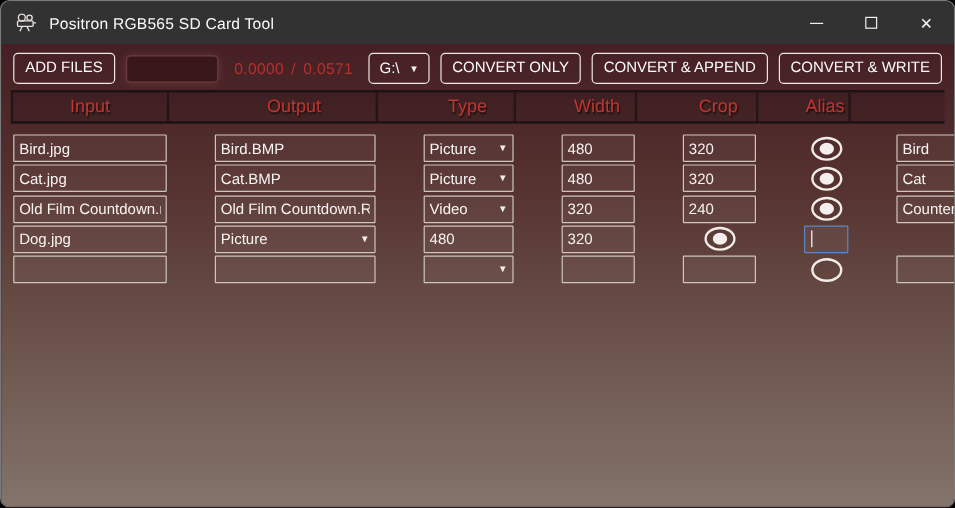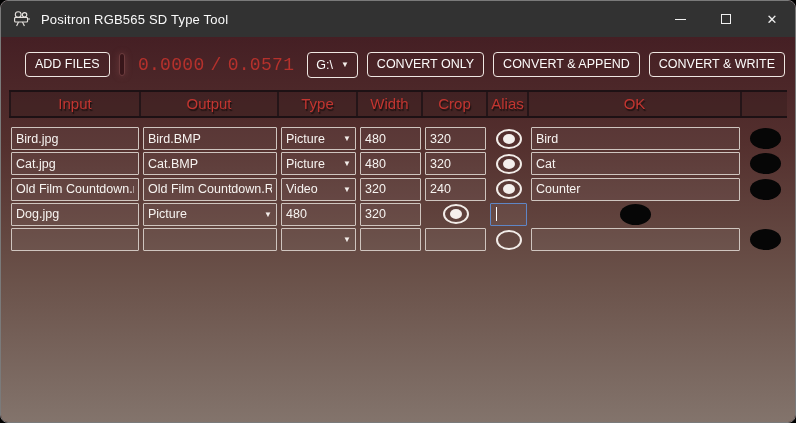--- a/index.html
+++ b/index.html
@@ -20,42 +20,42 @@
   .win-btn { width: 46px; height: 36px; display: flex; align-items: center; justify-content: center; cursor: default; }
   .ic-min { width: 11px; height: 1px; background: #f0f0f0; }
   .ic-max { width: 10px; height: 10px; border: 1px solid #f0f0f0; }
   .ic-close { font-size: 13px; color: #f0f0f0; line-height: 1; }
   
   .client {
     height: 386px;
     background: linear-gradient(180deg, #451f24 0%, #54302e 28%, #6a5149 62%, #83746c 100%);
   }
   
-  .toolbar { display: flex; align-items: center; padding: 8px 10px 6px 24px; gap: 9px; height: 53px; justify-content: space-between; }
+  .toolbar { display: flex; align-items: center; padding: 8px 10px 6px 10px; gap: 9px; height: 38px; justify-content: space-between; }
   .btn {
     background: transparent; border: 1px solid #efe7e2; border-radius: 4px;
     color: #fdfcfb; font-family: "Liberation Sans", sans-serif; font-size: 12.5px;
     padding: 5px 9px; white-space: nowrap; line-height: 1.1;
   }
   .progressbar {
     width: 183px; height: 23px; border-radius: 4px;
     background: #38161a; border: 1px solid #6d3c3e;
     box-shadow: 0 0 7px rgba(140,80,80,.45);
   }
-  .progress-text { font-size: 18px; color: #b5312c; white-space: nowrap; padding: 0 4px; letter-spacing: .3px; font-family: Liberation Mono, monospace; }
+  .progress-text { font-size: 13px; color: #b5312c; white-space: nowrap; padding: 0 4px; letter-spacing: .3px; }
   .progress-text .sep { margin: 0 6px; }
   .drive {
     display: flex; align-items: center; gap: 8px;
     border: 1px solid #efe7e2; border-radius: 4px; color: #fdfcfb;
     font-size: 12.5px; padding: 5px 8px;
   }
   .dd-arrow { font-size: 8px; color: #f3ede9; }
   
   .table { margin: 0 8px; }
-  .thead, .trow { display: grid; grid-template-columns: 132px 138px 79px 65px 65px 41px 213px 47px; }
+  .thead, .trow { display: grid; grid-template-columns: 132px 138px 79px 65px 65px 41px 213px 47px; gap: 36px; }
   .thead {
     height: 28px; align-items: center; background: rgba(0,0,0,.14);
     border-top: 2px solid #1d1114; border-bottom: 2px solid #1d1114;
   }
   .th {
     color: #c23530; font-size: 15px; text-align: center; height: 24px; line-height: 24px;
     border-right: 2px solid #241518; text-shadow: 1px 2px 1px rgba(0,0,0,.55);
   }
   .th:first-child { border-left: 2px solid #241518; }
   .tbody { margin-top: 9px; }
@@ -92,21 +92,21 @@
     <span class="app-icon">
       <svg width="18" height="16" viewBox="0 0 18 16">
         <circle cx="5.2" cy="3.6" r="2.9" fill="none" stroke="#e6e2de" stroke-width="1.1"></circle>
         <circle cx="11.6" cy="3.8" r="2.2" fill="none" stroke="#e6e2de" stroke-width="1.1"></circle>
         <rect x="1.6" y="6.4" width="13" height="4.6" rx="1" fill="none" stroke="#e6e2de" stroke-width="1.1"></rect>
         <line x1="14.6" y1="8" x2="17" y2="8" stroke="#e6e2de" stroke-width="1.1"></line>
         <line x1="5.5" y1="11" x2="3.6" y2="15" stroke="#e6e2de" stroke-width="1.1"></line>
         <line x1="9.5" y1="11" x2="11.4" y2="15" stroke="#e6e2de" stroke-width="1.1"></line>
       </svg>
     </span>
-    <span class="title-text">Positron RGB565 SD Type Tool</span>
+    <span class="title-text">Positron RGB565 SD Card Tool</span>
     <div class="win-controls">
       <div class="win-btn">
           <span class="ic-min"></span>
         </div>
       <div class="win-btn">
           <span class="ic-max"></span>
         </div>
       <div class="win-btn">
           <span class="ic-close">✕</span>
         </div>

